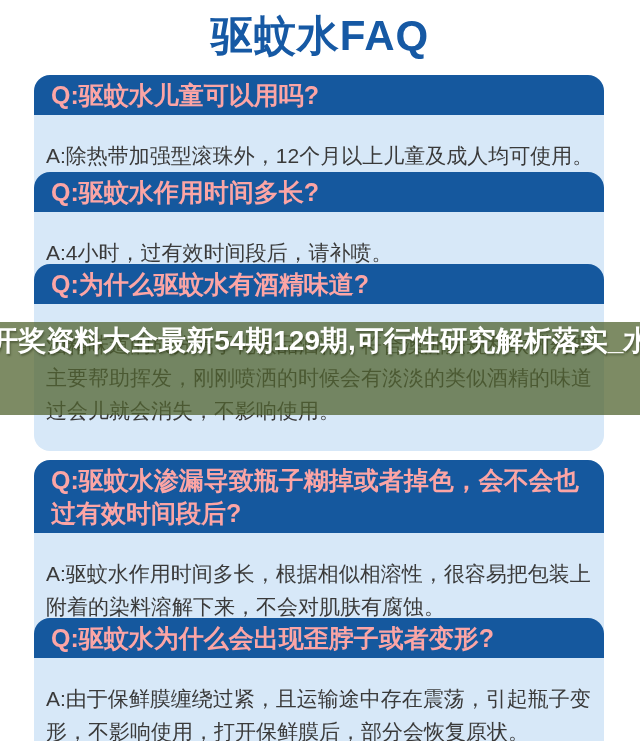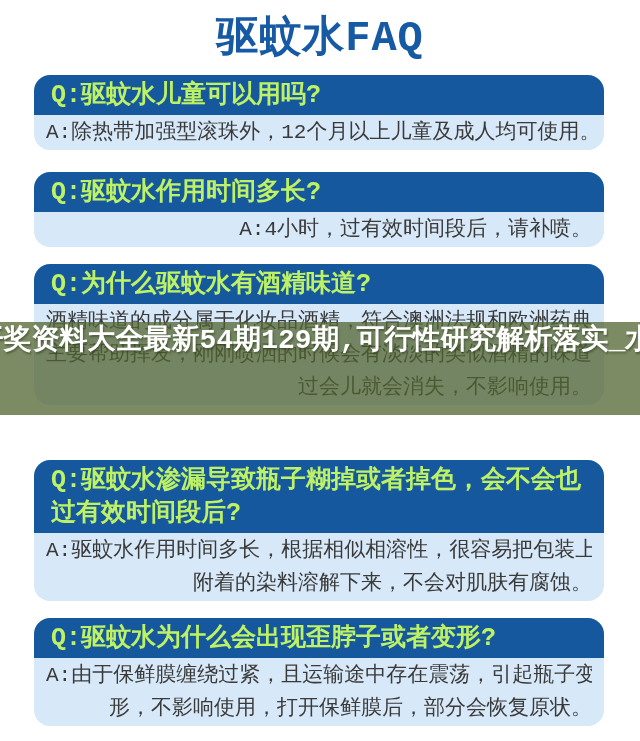--- a/index.html
+++ b/index.html
@@ -1,46 +1,45 @@
 <!DOCTYPE html>
 <html style="--title-blue: #1659a4; --header-blue: #15589e; --body-blue: #d7e8f8; --answer-text: #3a3a3a; --overlay-olive: rgba(82,100,48,0.75);"><head>
 <meta charset="utf-8">
 <style>
   html,body{margin:0;padding:0;}
   .page{
     position:relative;
     width:640px;height:741px;
     background:#ffffff;
     overflow:hidden;
-    font-family:Liberation Mono, monospace;
+    font-family:Liberation Sans, sans-serif;
   }
   .page-title{
     position:absolute;left:0;top:8px;width:640px;
     text-align:center;
     font-size:42px;font-weight:bold;
     color:var(--title-blue,#1659a4);
     letter-spacing:1px;
   }
   .card{position:absolute;left:34px;width:570px;}
   .q{
     background:var(--header-blue,#15589e);
     border-radius:16px 16px 0 0;
-    color:#bef264;
+    color:#fca5a5;
     font-weight:bold;
     font-size:25px;line-height:33px;
     padding:4px 17px 3px 17px;
   }
   .qline{white-space:nowrap;overflow:hidden;}
   .a{
     background:var(--body-blue,#d7e8f8);
     border-radius:0 0 16px 16px;
     color:var(--answer-text,#3a3a3a);
     font-size:21px;line-height:33px;
-    padding:1px 12px;
-    text-align:right;
+    padding:24px 12px;
   }
   .aline{white-space:nowrap;overflow:hidden;}
   .watermark{
     position:absolute;left:0;top:322px;width:640px;height:93px;
     background:var(--overlay-olive,rgba(82,100,48,0.75));
     display:flex;flex-direction:row;justify-content:center;
     text-align:center;
     z-index:5;
   }
   .wm-line{

